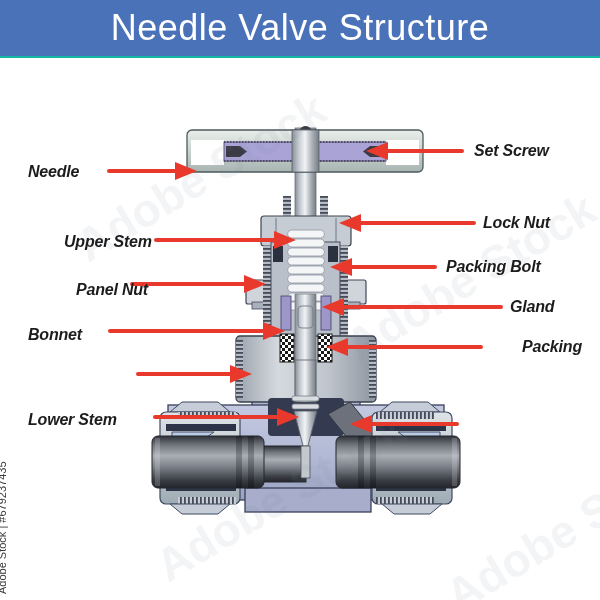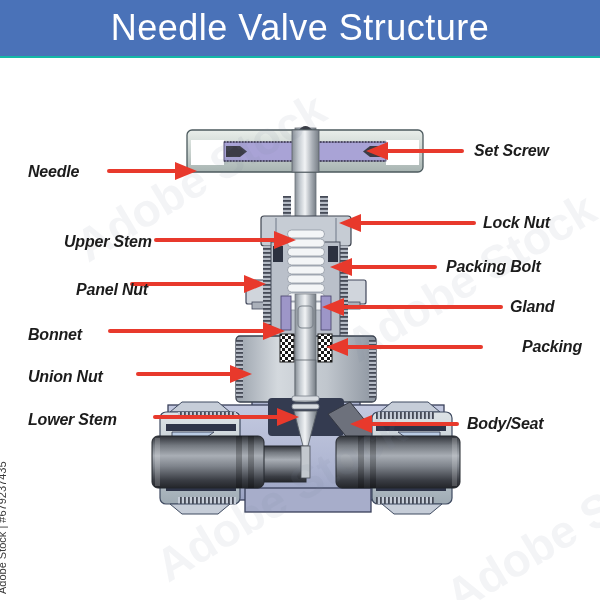--- a/index.html
+++ b/index.html
@@ -228,29 +228,27 @@
         <rect x="292" y="404" width="27" height="5" rx="2" fill="#d9dde2" stroke="#7a828c" stroke-width="0.8"></rect>
         <polygon points="294,411 317,411 308,446 303,446" fill="url(#metal)" stroke="#596068" stroke-width="0.9"></polygon>
         <rect x="301" y="446" width="9" height="32" fill="#c3c8ce" stroke="#4a4f58" stroke-width="0.8"></rect>
       </g>
     </svg>
 
     <span class="lbl" style="left:28px;top:160px;">Needle</span>
     <span class="lbl" style="left:28px;top:230px;margin-left:36px;">Upper Stem</span>
     <span class="lbl" style="left:28px;top:278px;margin-left:48px;">Panel Nut</span>
     <span class="lbl" style="left:28px;top:323px;">Bonnet</span>
-    <span class="lbl" style="left:28px;top:365px;">Union Nut</span>
     <span class="lbl" style="left:28px;top:408px;">Lower Stem</span>
 
     <span class="lbl" style="left:474px;top:139px;">Set Screw</span>
     <span class="lbl" style="left:483px;top:211px;">Lock Nut</span>
     <span class="lbl" style="left:446px;top:255px;">Packing Bolt</span>
     <span class="lbl" style="left:510px;top:295px;">Gland</span>
     <span class="lbl" style="left:479px;top:335px;margin-left:43px;">Packing</span>
-    <span class="lbl" style="left:467px;top:412px;">Body/Seat</span>
 
     <div class="arrow r" style="left:107px;top:162px;width:90px;">
         <div class="shaft"></div>
         <div class="head"></div>
       </div>
     <div class="arrow r" style="left:154px;top:231px;width:142px;">
         <div class="shaft"></div>
         <div class="head"></div>
       </div>
     <div class="arrow r" style="left:130px;top:275px;width:136px;">

